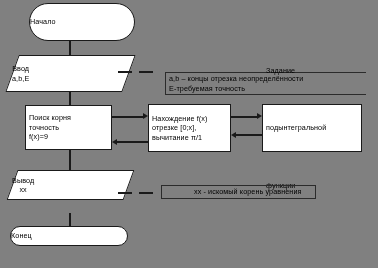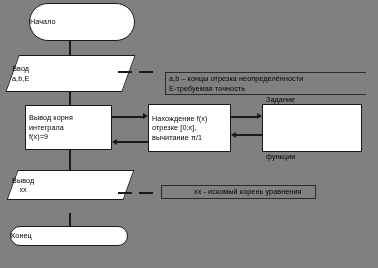--- a/index.html
+++ b/index.html
@@ -123,33 +123,34 @@
   <div class="dash" style="left:139px; top:71px; width:14px;"></div>
 
   <div class="annot" style="left:165px; top:72px; width:201px;">
     <span class="lbl">a,b – концы отрезка неопределённости</span>
     <span class="lbl">E-требуемая точность</span>
   </div>
 
   <div class="line vline" style="left:69px; top:92px; width:1.5px; height:13px;"></div>
 
   <div class="node process" style="left:25px; top:105px; width:87px; height:45px;">
-    <span class="lbl">Вывод корня</span>
-    <span class="lbl">интеграла</span>
+    <span class="lbl">Поиск корня</span>
+    <span class="lbl">точность</span>
     <span class="lbl">f(x)=9</span>
   </div>
 
   <div class="node process" style="left:148px; top:104px; width:83px; height:48px;">
     <span class="lbl">Нахождение f(x)</span>
     <span class="lbl">отрезке [0;x],</span>
     <span class="lbl">вычитание π/1</span>
   </div>
 
   <div class="node process" style="left:262px; top:104px; width:100px; height:48px;gap:48px;">
     <span class="lbl">Задание</span>
+    <span class="lbl">подынтегральной</span>
     <span class="lbl">функции</span>
   </div>
 
   <div class="line hline" style="left:112px; top:116px; width:31px;"></div>
   <div class="arrow-right" style="left:143px; top:113px;"></div>
 
   <div class="line hline" style="left:117px; top:141px; width:31px;"></div>
   <div class="arrow-left" style="left:112px; top:138.5px;"></div>
 
   <div class="line hline" style="left:231px; top:116px; width:26px;"></div>

